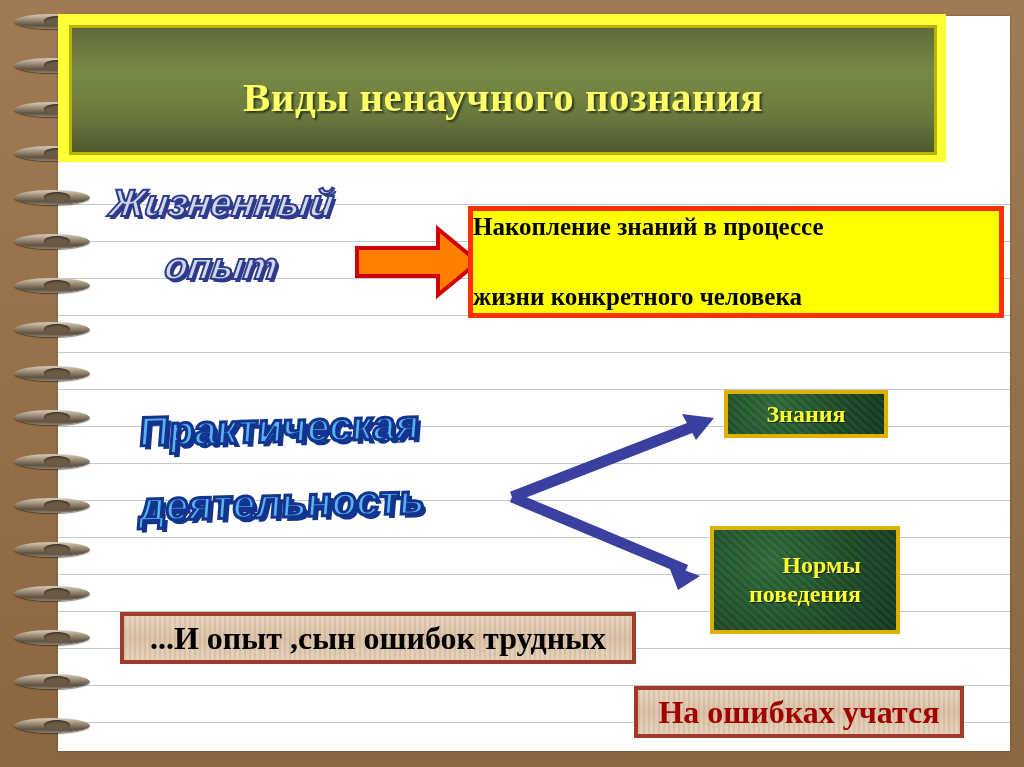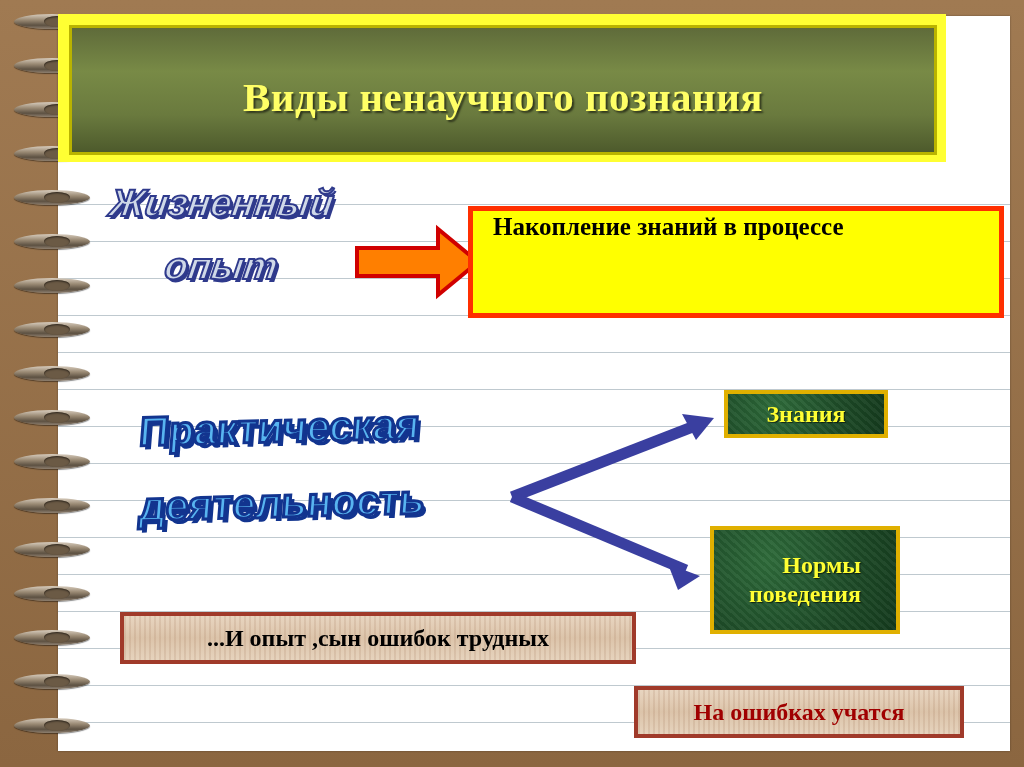--- a/index.html
+++ b/index.html
@@ -74,42 +74,42 @@
   }
   .wa2b{left:140px;top:480px;font-size:41px;
     color:#58b4f0;
     -webkit-text-stroke:3px #12348f;
     text-shadow:4px 4px 0 #12348f;
     transform:skewX(-6deg) rotate(-1.5deg);
   }
   
   .box-accum{position:absolute;left:468px;top:206px;width:536px;height:112px;
     background:#ffff00;border:5px solid #ff2f00;box-sizing:border-box;
-    display:flex;flex-direction:column;justify-content:space-between;padding-left:20px;}
+    display:flex;flex-direction:column;justify-content:space-between;}
   .box-accum div{font-family:"Liberation Serif", serif;font-weight:bold;font-size:25px;
     color:#000;line-height:1.28;}
   
   .greenbox{position:absolute;box-sizing:border-box;
     background:
       repeating-linear-gradient(42deg, rgba(255,255,255,.045) 0 3px, rgba(0,0,0,.05) 3px 6px),
       radial-gradient(circle at 30% 30%, #2e6b3a 0%, #1d4a27 60%, #143a1d 100%);
     border:4px solid #e0b000;
     display:flex;align-items:center;justify-content:center;text-align:right;}
   .greenbox span{font-family:"Liberation Serif", serif;font-weight:bold;font-size:24px;
     color:#ffff33;line-height:1.2;text-shadow:1px 1px 1px rgba(0,0,0,.6);}
   .gb1{left:724px;top:390px;width:164px;height:48px;}
   .gb2{left:710px;top:526px;width:190px;height:108px;}
   
   .parch{position:absolute;box-sizing:border-box;
     background:
       repeating-linear-gradient(90deg, rgba(140,90,60,.13) 0 2px, rgba(255,240,225,0) 2px 5px),
       linear-gradient(180deg,#e8d5c0 0%,#dcc4aa 50%,#e6d3bd 100%);
     border:4px solid #a03a2a;
     display:flex;align-items:center;justify-content:center;}
-  .parch span{font-family:"Liberation Serif", serif;font-weight:bold;font-size:24px;color:#000;}
+  .parch span{font-family:"Liberation Serif", serif;font-weight:bold;font-size:32px;color:#000;}
   .p1{left:120px;top:612px;width:516px;height:52px;}
   .p2{left:634px;top:686px;width:330px;height:52px;}
   .p2 span{color:#a00000;}
   svg.arrows{position:absolute;left:0;top:0;width:1024px;height:767px;pointer-events:none;}
 </style>
 </head>
 <body>
 
 <div id="stage">
   <div class="frame-outer"></div>
@@ -228,20 +228,21 @@
       <path d="M714 418 L682 414 L696 440 Z" fill="#3a3fa0"></path>
     </g>
     <g>
       <path d="M512 497 L686 570" stroke="#3a3fa0" stroke-width="11" fill="none"></path>
       <path d="M700 576 L668 564 L678 590 Z" fill="#3a3fa0"></path>
     </g>
   </svg>
 
   <div class="box-accum">
     <div>Накопление знаний в процессе</div>
+    <div>жизни конкретного человека</div>
   </div>
 
   <div class="greenbox gb1">
     <span>Знания</span>
   </div>
   <div class="greenbox gb2">
     <span>
       <span>Нормы</span><br>
       <span>поведения</span>
     </span>

